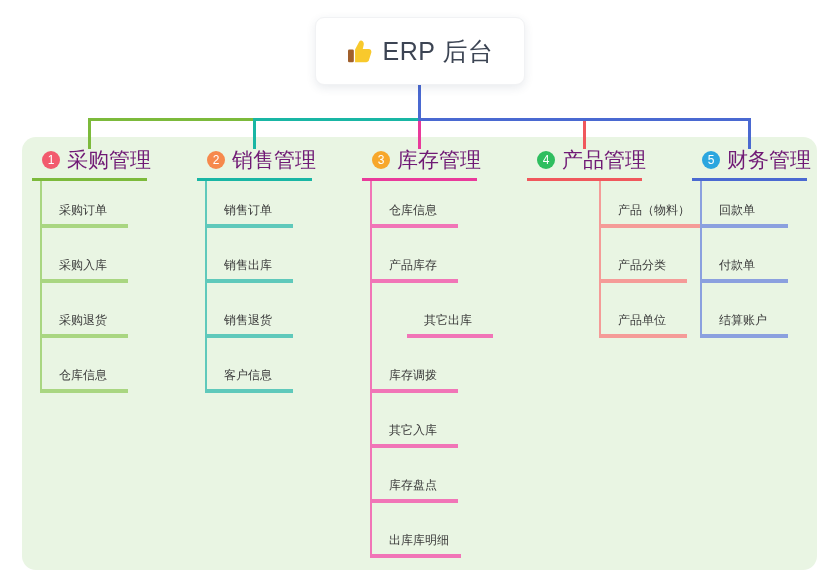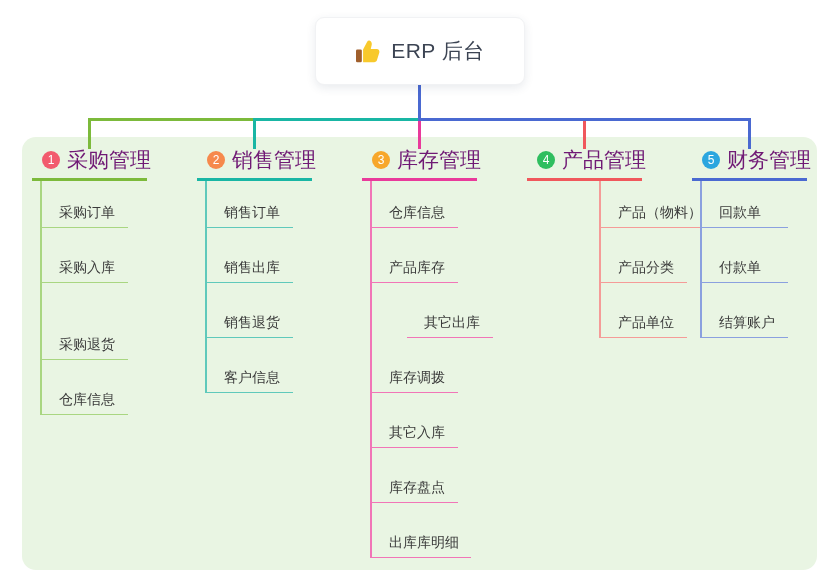--- a/index.html
+++ b/index.html
@@ -12,39 +12,39 @@
     position:absolute;left:22px;top:137px;width:795px;height:433px;
     border-radius:14px;
   }
   .root-card{
     position:absolute;left:315px;top:17px;width:208px;height:66px;
     background:#ffffff;border:1px solid #f1f2f4;border-radius:9px;
     box-shadow:0 3px 10px rgba(40,60,90,0.10);
     display:flex;align-items:center;justify-content:center;gap:9px;
     cursor:pointer;z-index:3;
   }
-  .root-title{font-size:21px;color:#3c4453;letter-spacing:0.5px;}
+  .root-title{font-size:25px;color:#3c4453;letter-spacing:0.5px;}
   .line{position:absolute;z-index:1;}
   .branch-title{
     position:absolute;height:34px;width:115px;box-sizing:border-box;
     display:flex;align-items:center;gap:7px;padding:0 0 6px 10px;
     border-bottom:3px solid #000;cursor:pointer;z-index:2;
   }
   .badge{
     width:18px;height:18px;border-radius:50%;flex:0 0 18px;
     display:flex;align-items:center;justify-content:center;
     color:#fff;font-size:12px;line-height:1;
   }
   .branch-label{font-size:21px;color:#701a75;white-space:nowrap;}
   .kids{position:absolute;border-left:2px solid #ccc;z-index:2;}
   .kid{
     box-sizing:border-box;height:55px;width:max-content;min-width:86px;
     display:flex;align-items:flex-end;
-    padding:0 12px 5px 17px;border-bottom:1px solid #b91c1c;
-    font-size:14px;color:#3a3a3a;white-space:nowrap;cursor:pointer;
+    padding:0 12px 5px 17px;border-bottom:4px solid #b91c1c;
+    font-size:12px;color:#3a3a3a;white-space:nowrap;cursor:pointer;
   }
   .kid:first-child{height:47px;}
 </style>
 </head>
 <body>
 
 <div class="canvas">
   <div class="panel" id="panel" style="background: rgb(233, 245, 227);"></div>
 
   <div class="root-card">
@@ -69,21 +69,21 @@
       <div class="line" style="left: 748px; top: 121px; width: 3px; height: 28px; background: rgb(74, 105, 209);"></div>
     </div>
   <div id="branches">
       <div class="branch-title" style="left: 32px; top: 147px; border-bottom-color: rgb(124, 186, 59);">
         <span class="badge" style="background: rgb(242, 91, 110);">1</span>
         <span class="branch-label">采购管理</span>
       </div>
       <div class="kids" style="left: 40px; top: 181px; border-left-color: rgb(169, 214, 129);">
         <div class="kid" style="border-bottom-color: rgb(169, 214, 129);">采购订单</div>
         <div class="kid" style="border-bottom-color: rgb(169, 214, 129); text-align: right;">采购入库</div>
-        <div class="kid" style="border-bottom-color: rgb(169, 214, 129); margin-top: 22px;">采购退货</div>
+        <div class="kid" style="border-bottom-color: rgb(169, 214, 129);">采购退货</div>
         <div class="kid" style="border-bottom-color: rgb(169, 214, 129);">仓库信息</div>
       </div>
       <div class="branch-title" style="left: 197px; top: 147px; border-bottom-color: rgb(25, 182, 164);">
         <span class="badge" style="background: rgb(246, 137, 76);">2</span>
         <span class="branch-label">销售管理</span>
       </div>
       <div class="kids" style="left: 205px; top: 181px; border-left-color: rgb(95, 201, 187);">
         <div class="kid" style="border-bottom-color: rgb(95, 201, 187);">销售订单</div>
         <div class="kid" style="border-bottom-color: rgb(95, 201, 187);">销售出库</div>
         <div class="kid" style="border-bottom-color: rgb(95, 201, 187);">销售退货</div>

